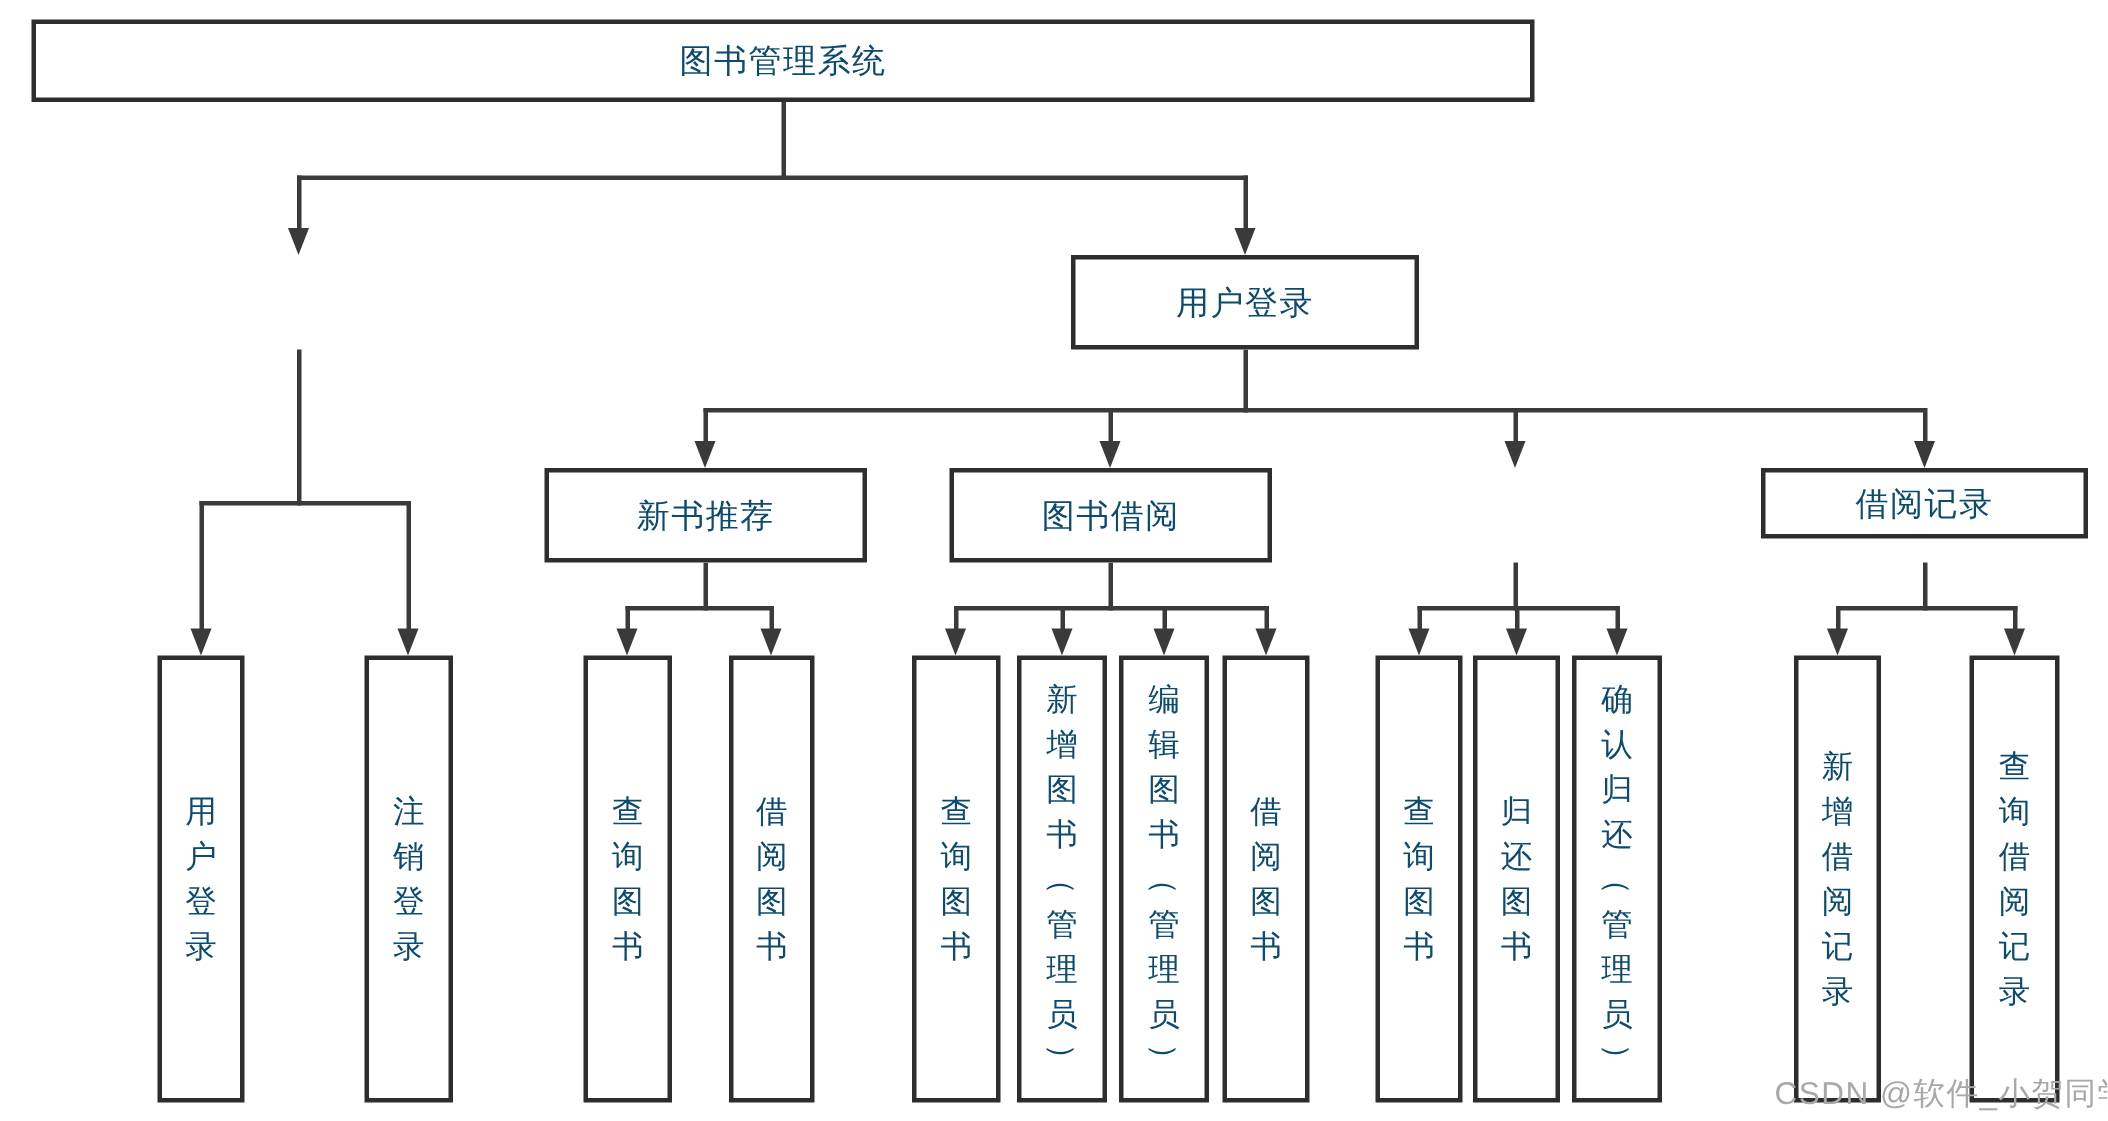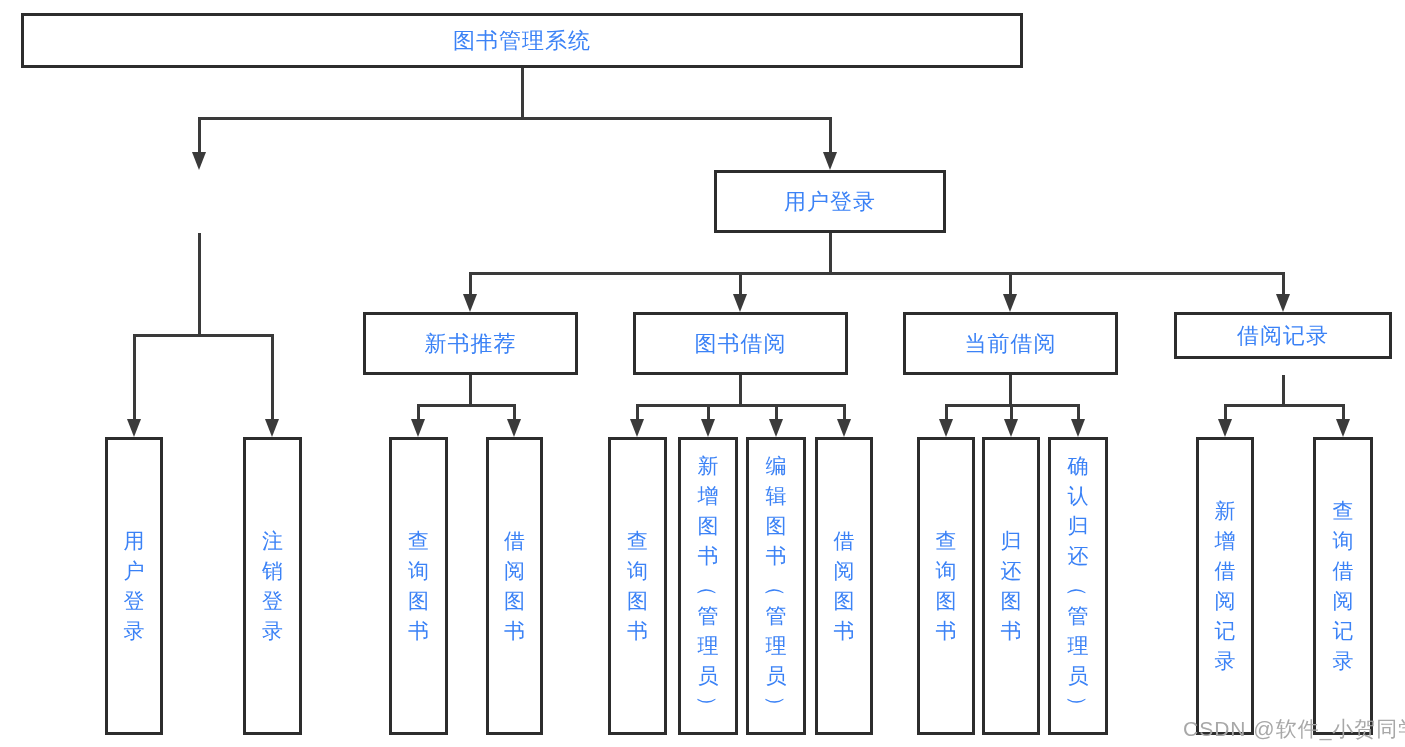--- a/index.html
+++ b/index.html
@@ -21,21 +21,21 @@
     border-top: 18px solid #3a3a3a;
   }
   .node {
     position: absolute;
     box-sizing: border-box;
     background: #ffffff;
     border: 3px solid #2d2d2d;
     display: flex;
     align-items: center;
     justify-content: center;
-    color: #3b82f6;
+    color: #0c4a6e;
     font-size: 22px;
     letter-spacing: 1px;
     white-space: nowrap;
   }
   .leaf {
     flex-direction: column;
     font-size: 21px;
     letter-spacing: 0;
   }
   .leaf .vchar {
@@ -123,21 +123,20 @@
 
   <div class="node" style="left:21px;top:13px;width:1002px;height:55px">图书管理系统</div>
 
 
   <div class="node" style="left:714px;top:170px;width:232px;height:63px">用户登录</div>
 
   <div class="node" style="left:633px;top:312px;width:215px;height:63px">图书借阅</div>
 
   <div class="node" style="left:363px;top:312px;width:215px;height:63px">新书推荐</div>
 
-  <div class="node" style="left:903px;top:312px;width:215px;height:63px">当前借阅</div>
 
   <div class="node" style="left:1174px;top:312px;width:218px;height:47px">借阅记录</div>
 
   <div class="node leaf" style="left:105px;top:437px;width:58px;height:298px">
       <span class="vchar">用</span>
       <span class="vchar">户</span>
       <span class="vchar">登</span>
       <span class="vchar">录</span>
     </div>
 

